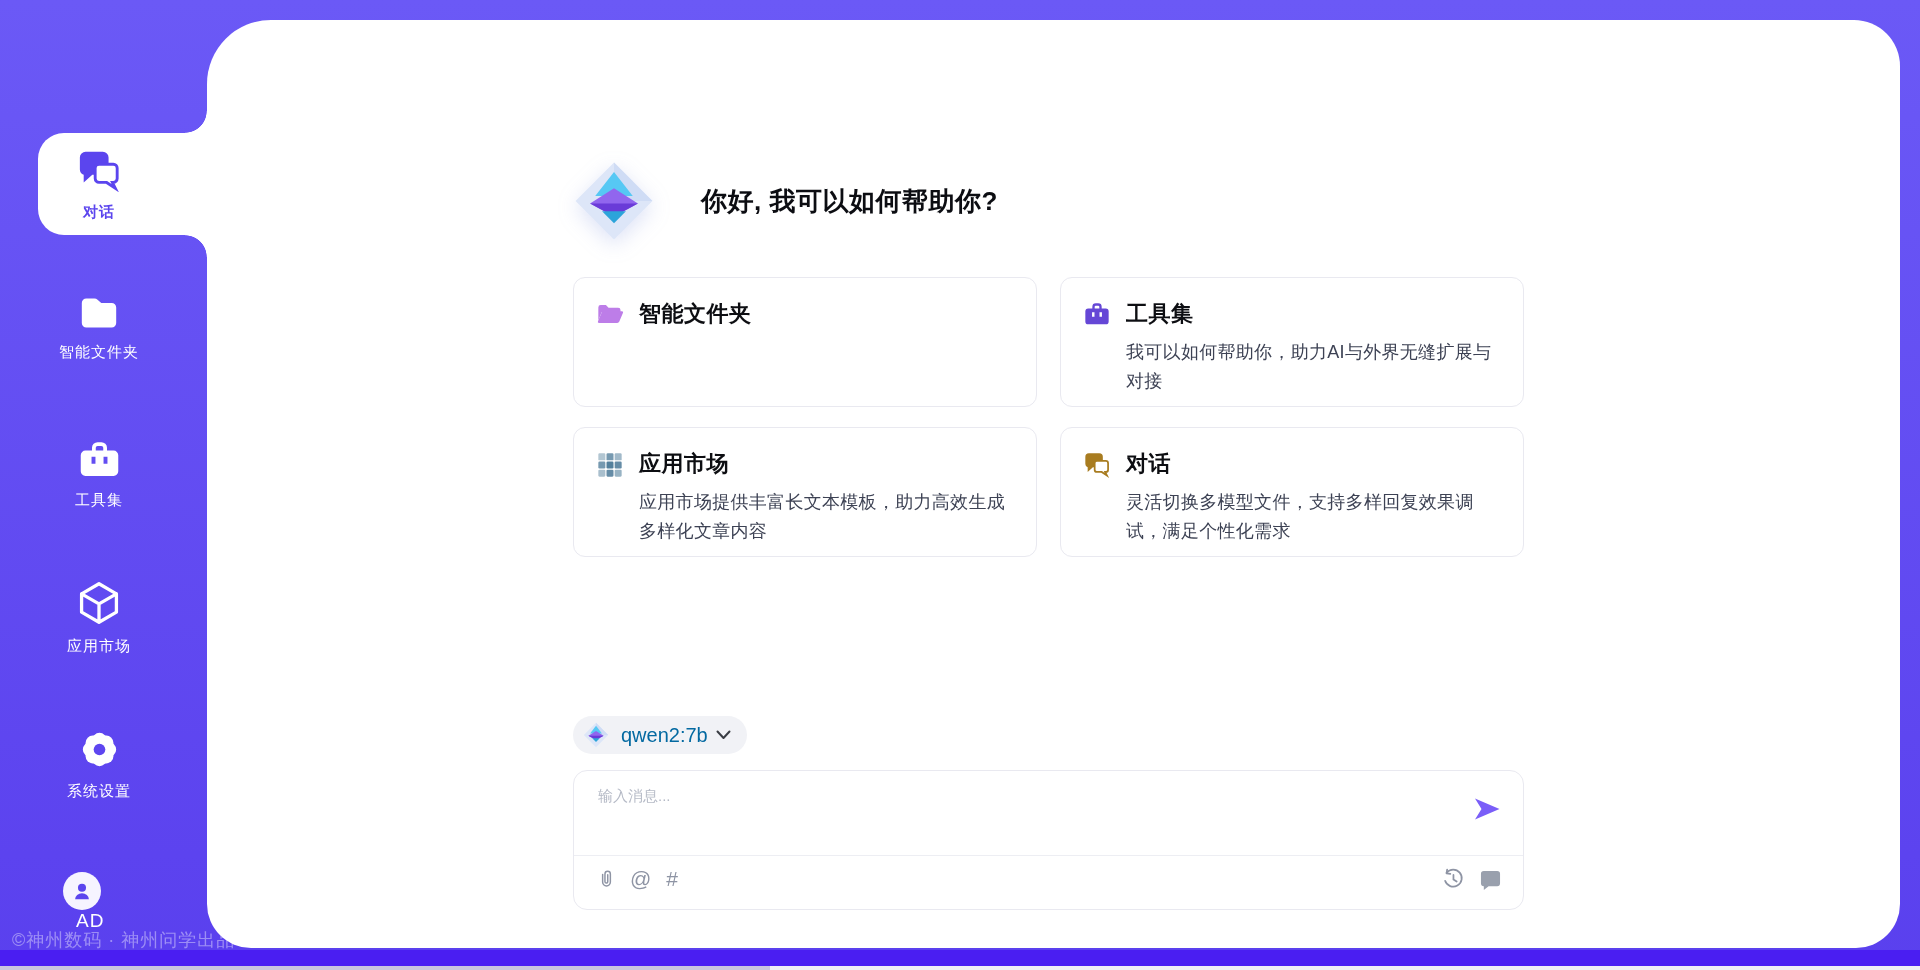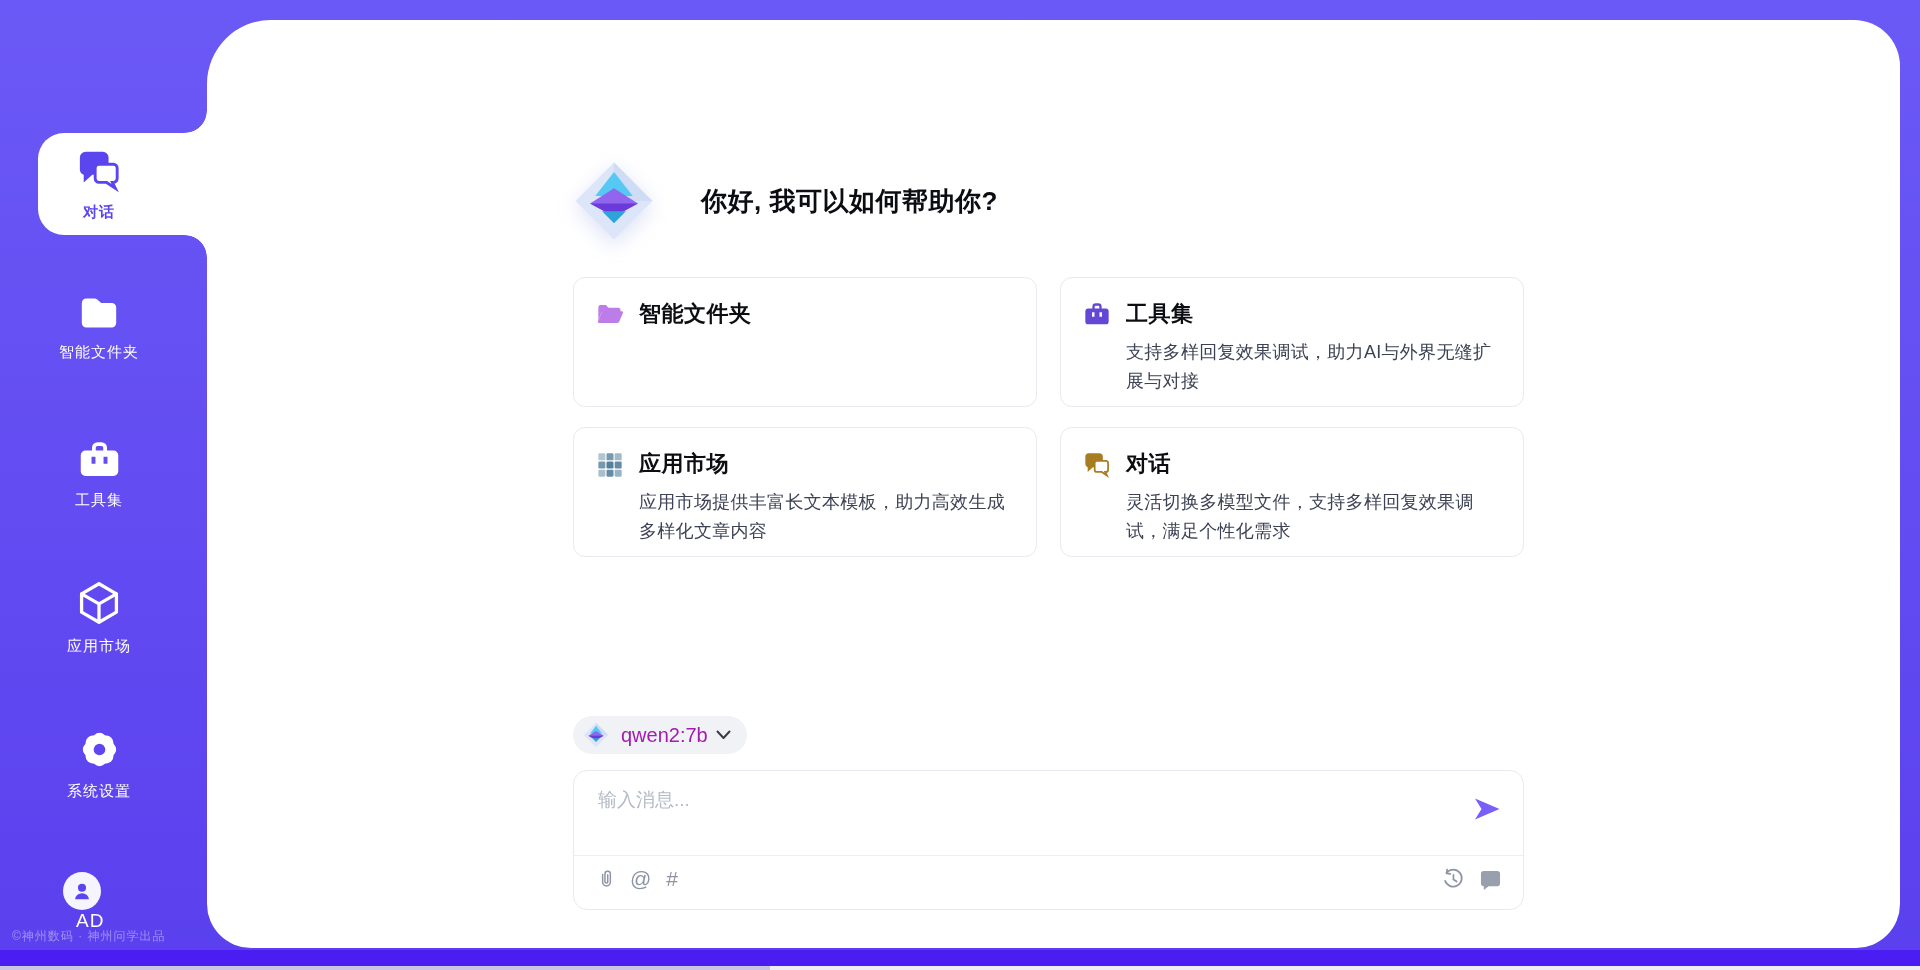--- a/index.html
+++ b/index.html
@@ -32,22 +32,22 @@
 
   .nav-item { position:absolute; left:0; width:198px; text-align:center; color:#fff; cursor:pointer; }
   .nav-item .nav-label { font-size:15px; margin-top:7px; letter-spacing:1px; }
   .nav-item.active { color:#5b45ee; }
   .nav-item.active .nav-label { font-weight:bold; }
 
   .user-row { position:absolute; left:59px; top:872px; display:flex; align-items:center;flex-direction:column; }
   .avatar { width:38px; height:38px; border-radius:50%; background:#f6f4ff; display:flex; align-items:center; justify-content:center; }
   .user-name { color:#fff; font-size:19px; margin-left:17px; letter-spacing:1px; }
 
-  .copyright { position:absolute; left:10px; top:928px; width:198px; text-align:left; padding-left:2px;
-    color:rgba(255,255,255,.4); font-size:12px; letter-spacing:1px; white-space:nowrap; }
+  .copyright { position:absolute; left:10px; top:928px; width:198px; text-align:right; padding-left:2px;
+    color:rgba(255,255,255,.4); font-size:18px; letter-spacing:1px; white-space:nowrap; }
 
   
   .bottom-bar { position:absolute; left:0; top:950px; width:1920px; height:16px; background:#4a1ef2; }
   .scroll-track { position:absolute; left:0; top:966px; width:1920px; height:4px; background:#efeef6; }
   .scroll-thumb { position:absolute; left:0; top:0; width:770px; height:4px; background:#c9c4e0; }
 
   
   .content { position:absolute; left:573px; top:0; width:951px; }
 
   .greeting { position:absolute; top:160px; left:0; display:flex; align-items:center;gap:24px; }
@@ -59,26 +59,26 @@
   .card { background:#fff; border:1px solid #e9e9f0; border-radius:12px; padding:21px 20px 18px 22px;
     display:flex; align-items:flex-start; cursor:pointer; }
   .card-icon { width:28px; flex:0 0 28px; margin-top:2px; }
   .card-body { margin-left:15px; }
   .card-title { font-size:22px; font-weight:bold; color:#0d0e12; letter-spacing:.5px; }
   .card-desc { margin-top:9px; font-size:18px; color:#3d4254; line-height:29px; letter-spacing:.3px; }
 
   .model-pill { position:absolute; top:716px; left:0; height:38px; padding:0 16px 0 10px;
     background:#f1f2f6; border-radius:19px; display:inline-flex; align-items:center; cursor:pointer; }
   .model-pill .diamond { width:26px; height:26px; }
-  .model-name { font-size:20px; color:#a21caf; margin:0 8px 0 12px; }
+  .model-name { font-size:20px; color:#0369a1; margin:0 8px 0 12px; }
 
   .composer { position:absolute; top:770px; left:0; width:951px; height:140px; background:#fff;
     border:1px solid #e9e9f0; border-radius:14px; padding:16px 22px 12px 24px; }
   .composer textarea { width:850px; height:56px; border:none; outline:none; resize:none;
-    font-family:"Liberation Sans",sans-serif; font-size:19px; color:#2a2d36; }
+    font-family:"Liberation Sans",sans-serif; font-size:15px; color:#2a2d36; }
   .composer textarea::placeholder { color:#b5bac6; }
   .send-btn { position:absolute; right:22px; top:26px; width:28px; height:24px; cursor:pointer; }
   .composer-divider { position:absolute; left:0; right:0; top:84px; border-top:1px solid #edeef3; }
   .composer-toolbar { position:absolute; left:24px; right:22px; top:96px;
     display:flex; align-items:center; justify-content:space-between; }
   .tools-left, .tools-right { display:flex; align-items:center; }
   .tool { margin-right:15px; cursor:pointer; display:flex; align-items:center; color:#8e94a4; }
   .tools-right .tool { margin-right:0; margin-left:16px; }
   .tool-glyph { font-size:21px; color:#8e94a4; line-height:22px; }
 </style>
@@ -183,21 +183,21 @@
         <div class="card-title">智能文件夹</div>
       </div>
     </div>
 
     <div class="card">
       <svg class="card-icon" viewBox="0 0 48 44">
         <path fill="#6547d6" fill-rule="evenodd" d="M9 13 h7 v-3 a6 6 0 0 1 6 -6 h4 a6 6 0 0 1 6 6 v3 h7 a5 5 0 0 1 5 5 v17 a5 5 0 0 1 -5 5 H9 a5 5 0 0 1 -5 -5 V18 a5 5 0 0 1 5 -5 z M20 10 a2 2 0 0 1 2 -2 h4 a2 2 0 0 1 2 2 v3 h-8 z M15.5 19.5 h4.2 v7.5 h-4.2 z M28.3 19.5 h4.2 v7.5 h-4.2 z"></path>
       </svg>
       <div class="card-body">
         <div class="card-title">工具集</div>
-        <div class="card-desc">支持多样回复效果调试，助力AI与外界无缝扩展与对接</div>
+        <div class="card-desc">我可以如何帮助你，助力AI与外界无缝扩展与对接</div>
       </div>
     </div>
 
     <div class="card">
       <svg class="card-icon" viewBox="0 0 48 48">
         <g fill="#54809c">
           <rect x="4" y="4" width="12" height="12" rx="2" opacity="0.45"></rect>
           <rect x="18" y="4" width="12" height="12" rx="2" opacity="0.8"></rect>
           <rect x="32" y="4" width="12" height="12" rx="2" opacity="0.55"></rect>
           <rect x="4" y="18" width="12" height="12" rx="2" opacity="0.8"></rect>

